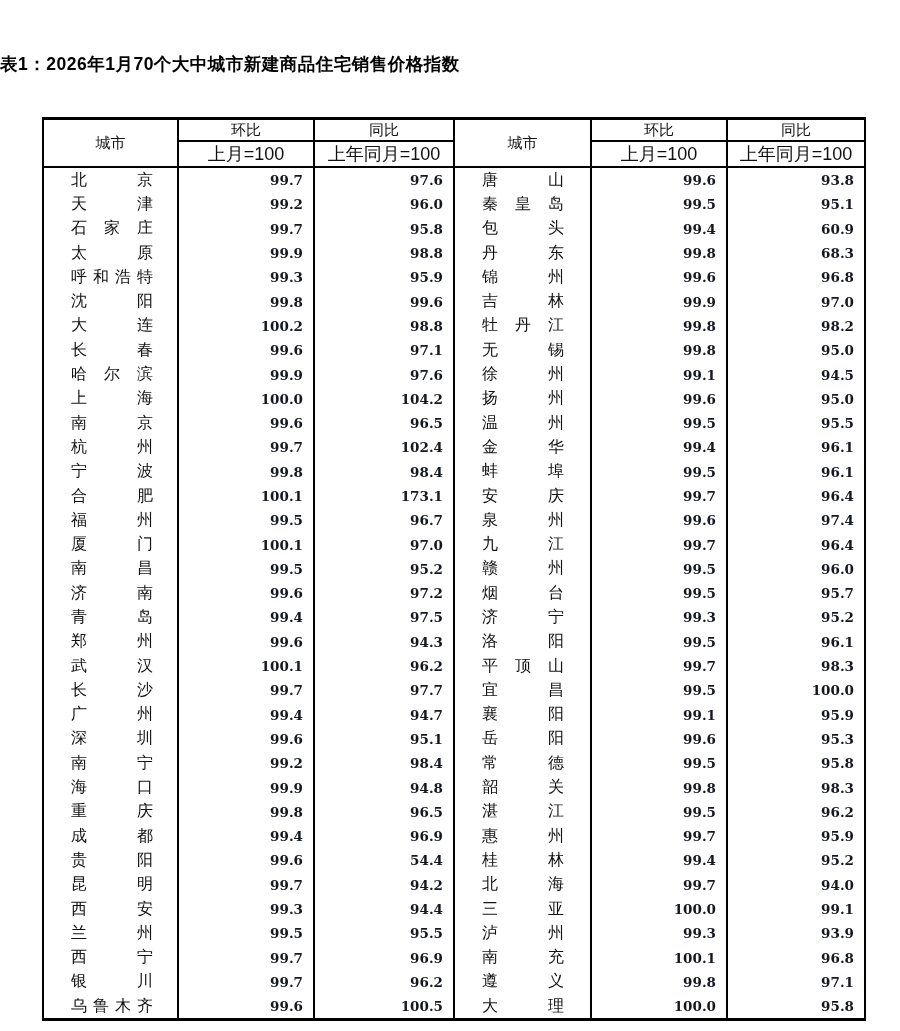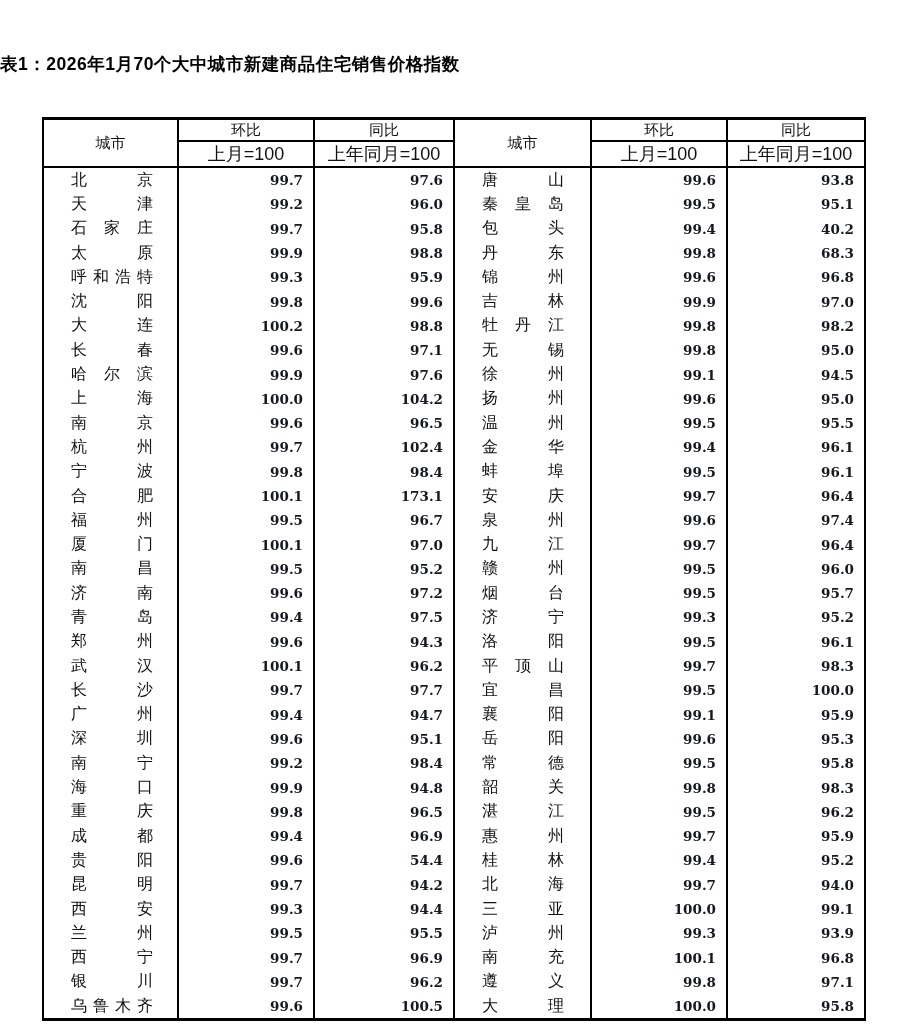--- a/index.html
+++ b/index.html
@@ -128,21 +128,21 @@
     <td class="num">99.5</td>
     <td class="num">95.1</td>
   </tr>
 
   <tr>
     <td class="city"><span class="city-name">石家庄</span></td>
     <td class="num">99.7</td>
     <td class="num">95.8</td>
     <td class="city"><span class="city-name">包头</span></td>
     <td class="num">99.4</td>
-    <td class="num">40.2</td>
+    <td class="num">60.9</td>
   </tr>
 
   <tr>
     <td class="city"><span class="city-name">太原</span></td>
     <td class="num">99.9</td>
     <td class="num">98.8</td>
     <td class="city"><span class="city-name">丹东</span></td>
     <td class="num">99.8</td>
     <td class="num">68.3</td>
   </tr>

